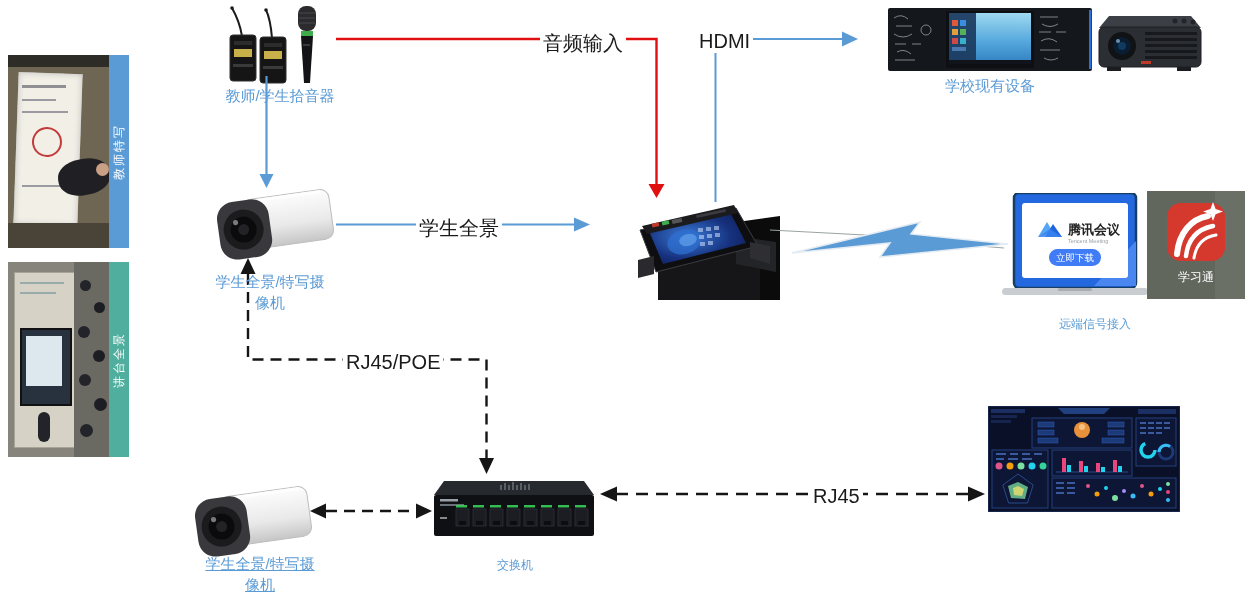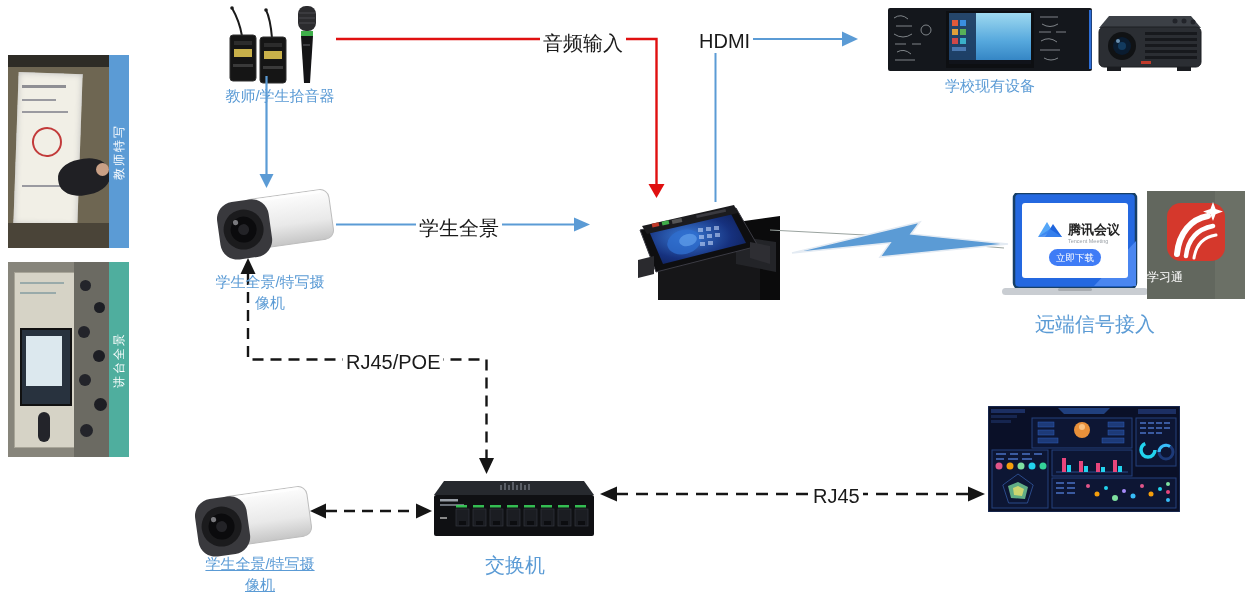--- a/index.html
+++ b/index.html
@@ -1,28 +1,28 @@
 <!DOCTYPE html>
 <html><head>
 <meta charset="utf-8">
 <style>
   html,body{margin:0;padding:0;background:#fff;}
   .canvas{position:relative;width:1249px;height:606px;background:#fff;overflow:hidden;
           font-family:"Liberation Sans","DejaVu Sans",sans-serif;}
   .dev{position:absolute;z-index:1;}
   #connectors{position:absolute;left:0;top:0;z-index:2;pointer-events:none;}
   .node-label{position:absolute;z-index:3;color:#5B9BD5;font-size:15px;text-align:center;line-height:21px;}
-  .node-label.big{font-size:20px;}
+  .node-label.big{font-size:12px;}
   .edge-label{position:absolute;z-index:3;background:#fff;padding:0 3px;font-size:20px;color:#1a1a1a;white-space:nowrap;}
   .photo{position:absolute;z-index:1;overflow:hidden;}
   .strip{position:absolute;right:0;top:0;bottom:0;width:20px;z-index:2;}
   .strip-text{position:absolute;left:50%;top:50%;transform:translate(-50%,-50%) rotate(-90deg);
               color:#fff;font-size:12px;letter-spacing:2px;white-space:nowrap;}
   .blob{position:absolute;}
-  .xt-label{position:absolute;left:0;right:20px;color:#fff;font-size:12px;z-index:2;}
+  .xt-label{position:absolute;left:0;right:20px;text-align:center;color:#fff;font-size:12px;z-index:2;}
 </style>
 </head>
 <body>
 
 <div class="canvas">
 
   <div class="photo" style="left:8px;top:55px;width:121px;height:193px;background:#6e6652;">
     <div class="blob" style="left:0;top:0;width:101px;height:12px;background:#2e2c26;"></div>
     <div class="blob" style="left:8px;top:18px;width:64px;height:152px;background:#f1efe6;transform:rotate(2deg);box-shadow:inset 0 0 6px #bbb;"></div>
     <div class="blob" style="left:14px;top:30px;width:44px;height:3px;background:#8f8f94;"></div>

